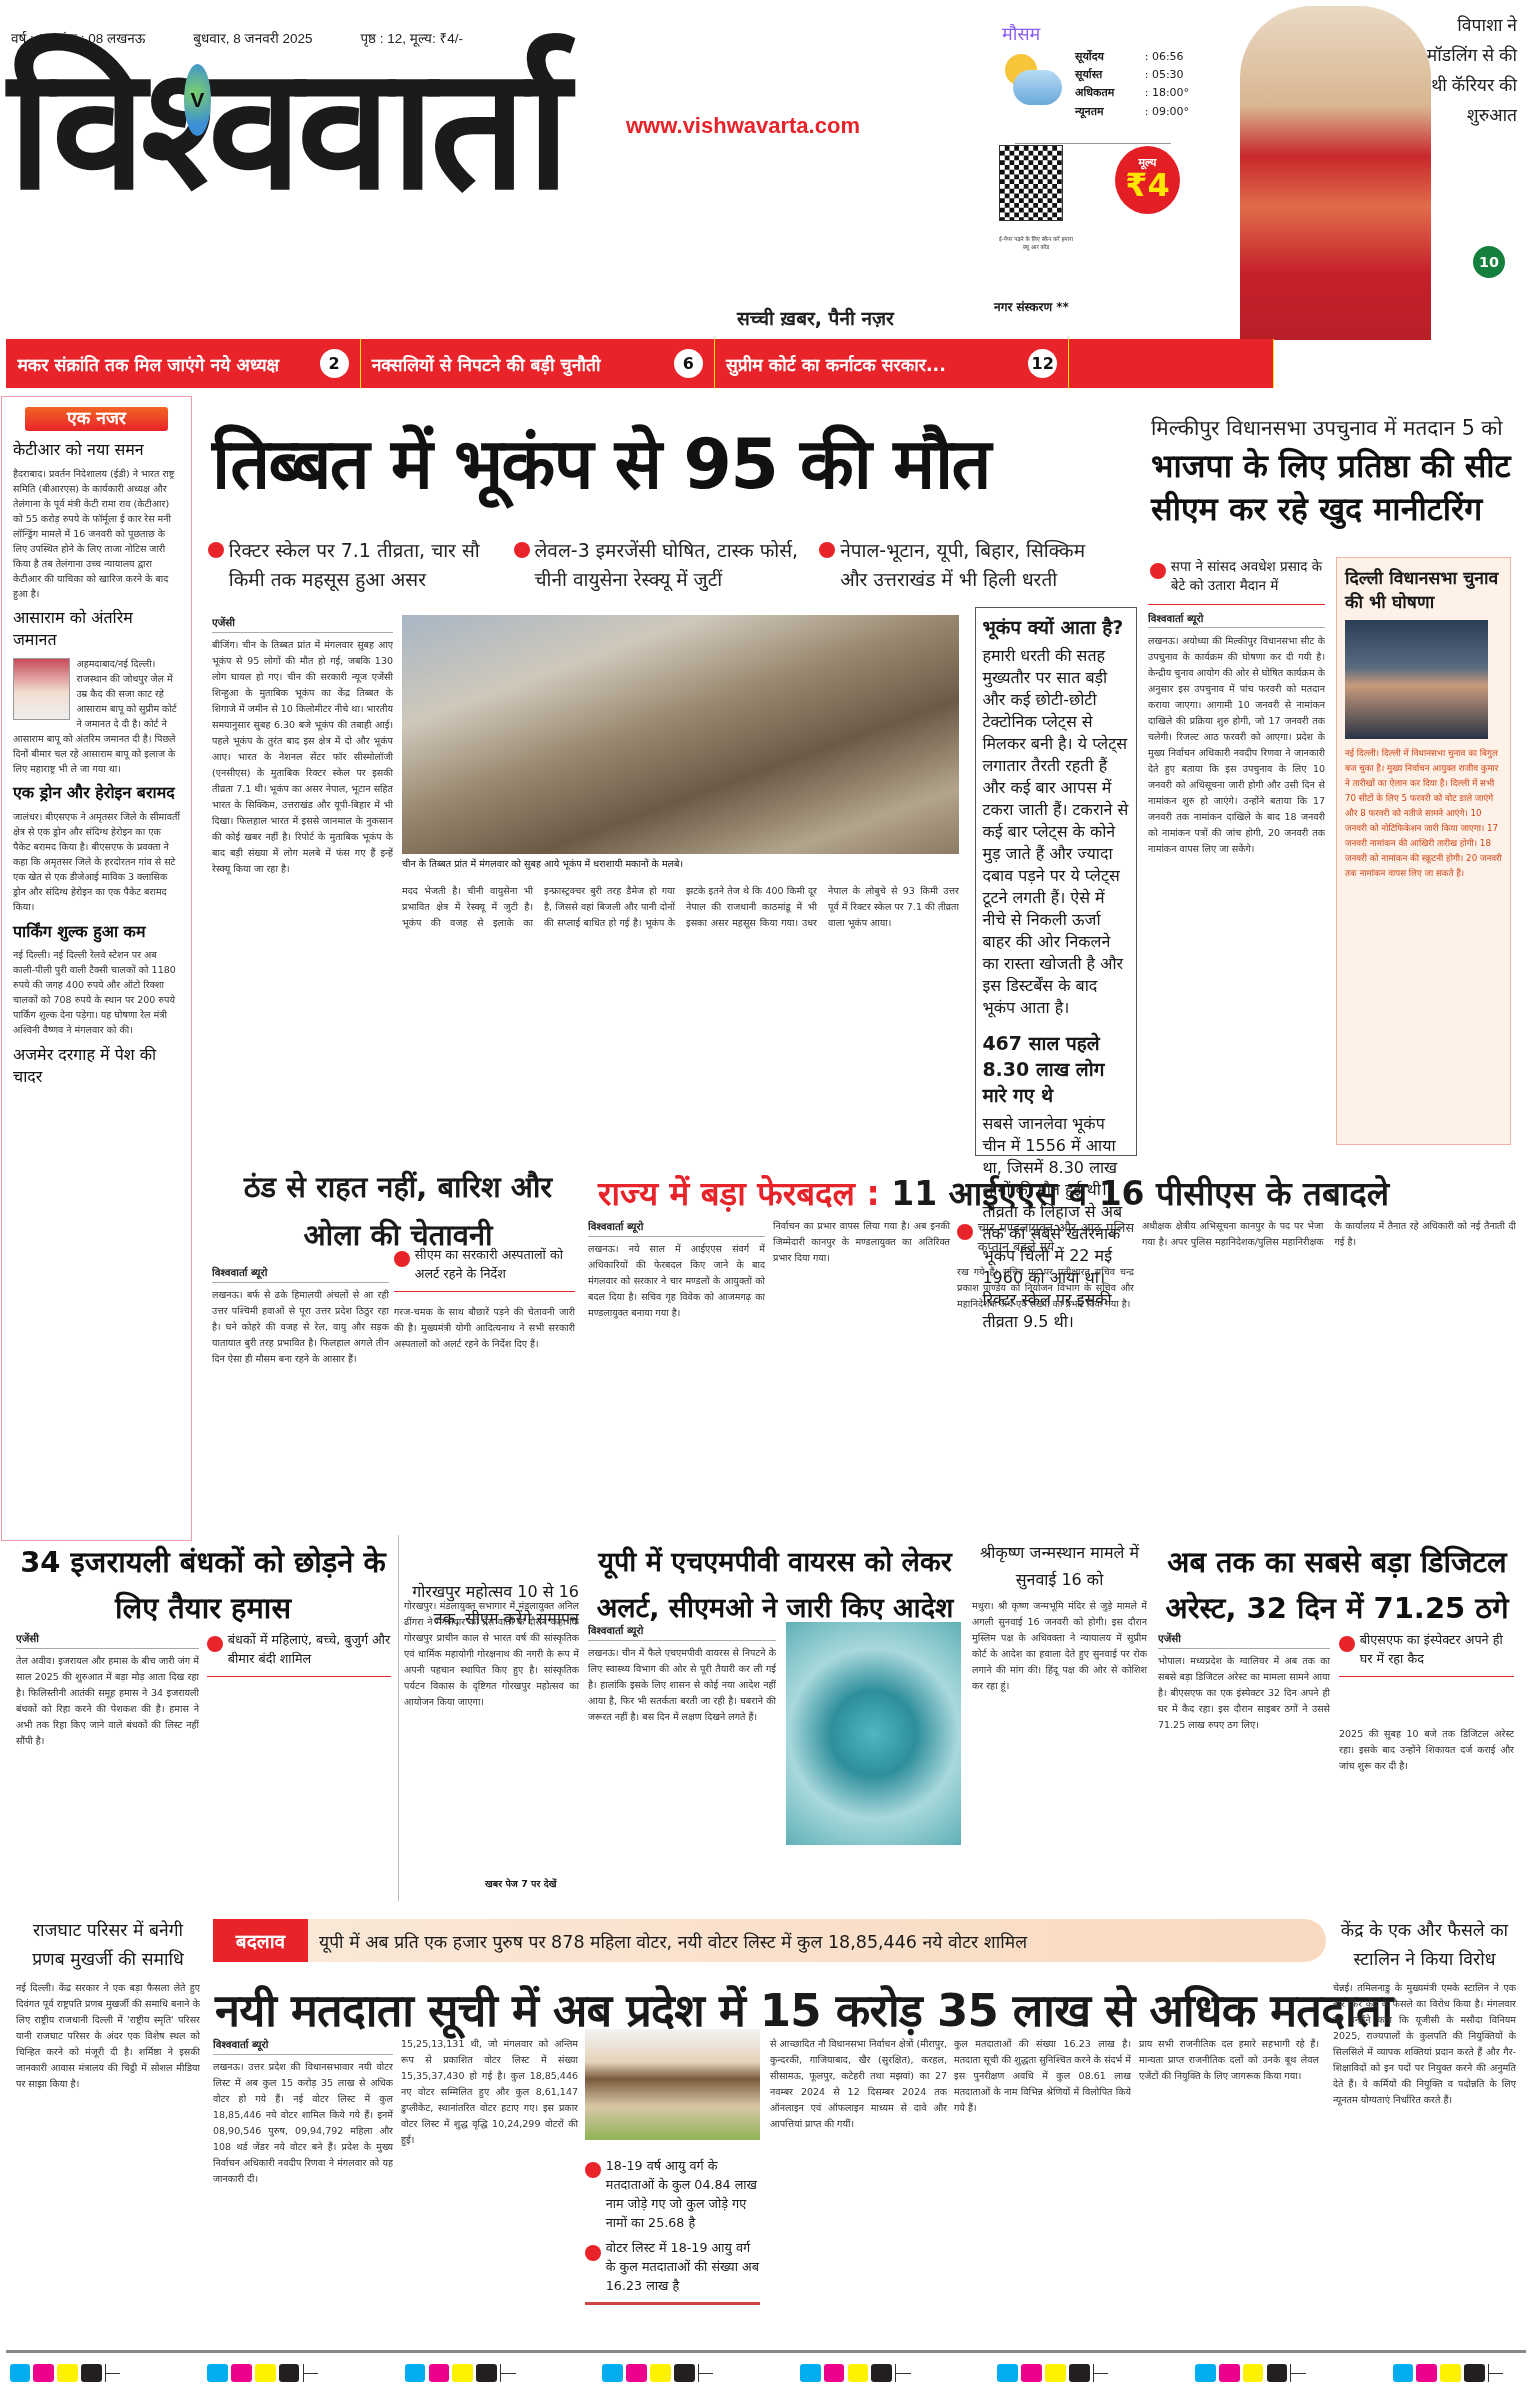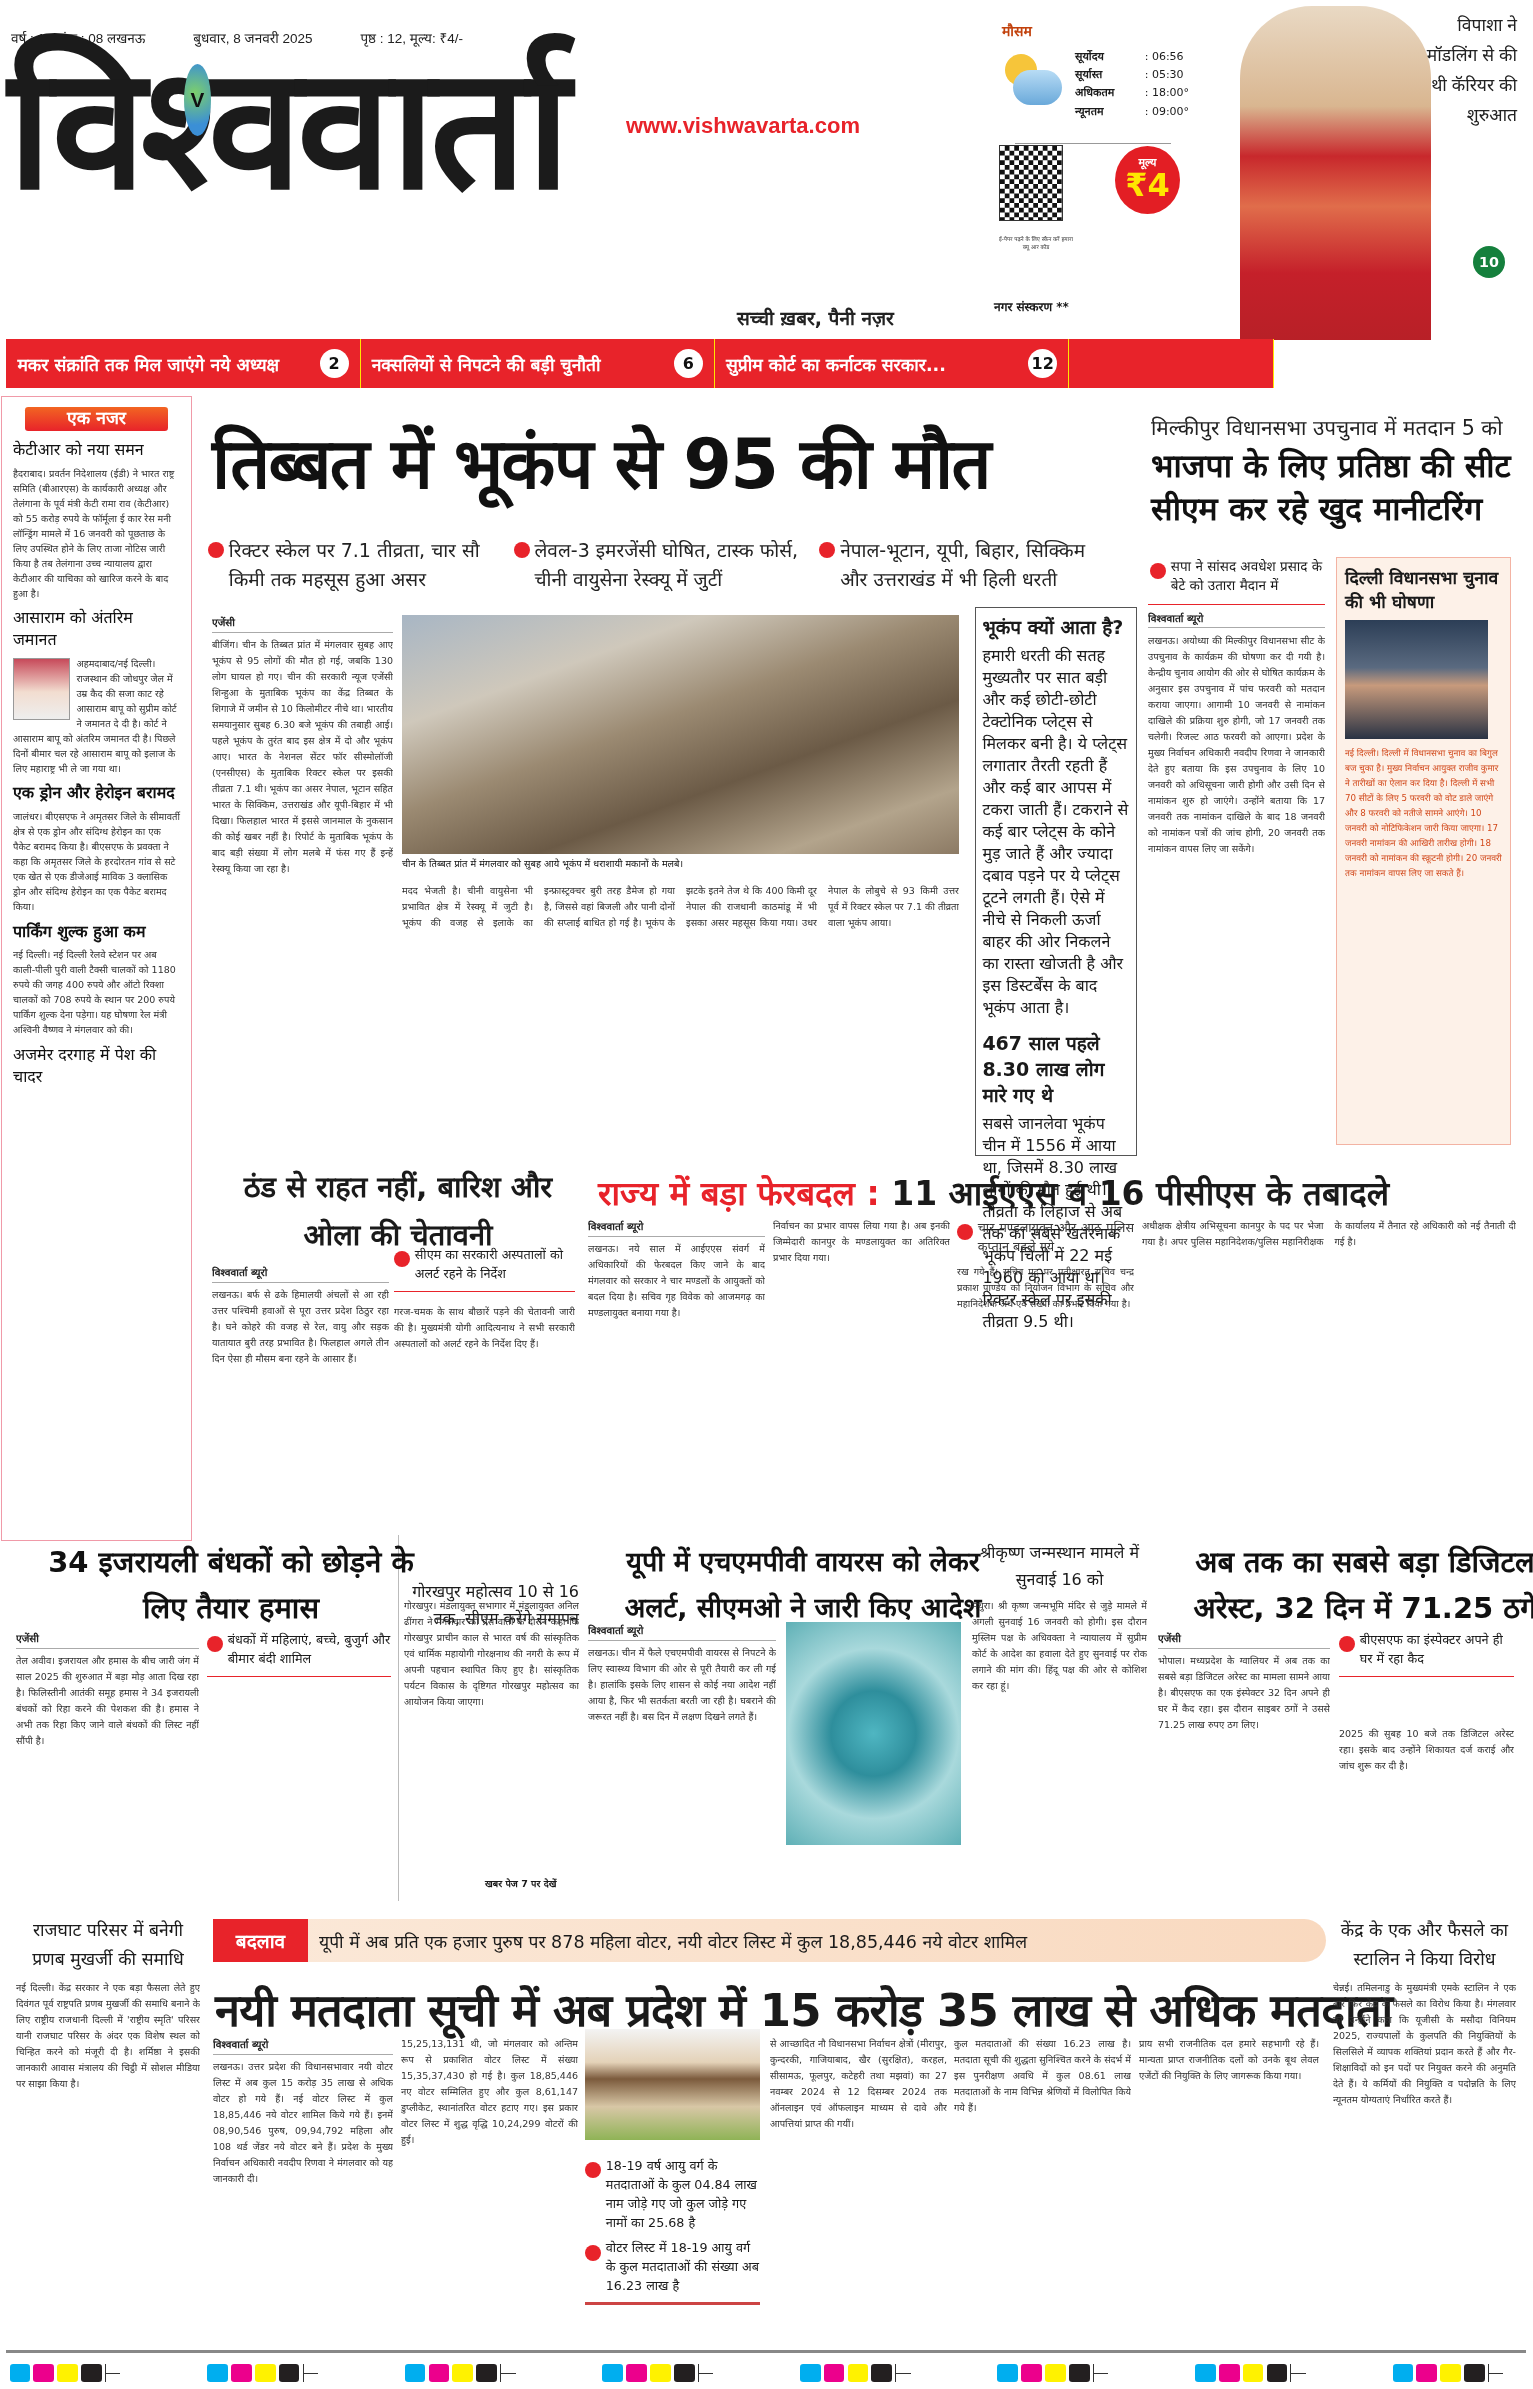--- a/index.html
+++ b/index.html
@@ -4,21 +4,21 @@
 <style>
   * { box-sizing: border-box; margin: 0; padding: 0; }
   body { width: 1533px; height: 2389px; background: #fff; font-family: "DejaVu Sans", sans-serif; color: #1a1a1a; position: relative; overflow: hidden; }
   .abs { position: absolute; }
   .meta-line { top: 29px; left: 11px; font-size: 13.5px; color: #222; display: flex; gap: 48px; font-family: "Liberation Sans", sans-serif; }
   .masthead { top: 44px; left: 8px; font-size: 169px; font-weight: bold; font-family: "DejaVu Sans", sans-serif; letter-spacing: -4.8px; line-height: 1; color: #1b1b1b; }
   .logo-globe { top: 64px; left: 184px; width: 27px; height: 72px; border-radius: 50%; background: radial-gradient(circle at 40% 40%, #7ccf6c, #3b8fd6 70%); display:flex; align-items:center; justify-content:center; font-weight:bold; font-size:20.7px; color:#111; font-family:"Liberation Sans",sans-serif; }
   .website { top: 113px; left: 626px; font-size: 22px; color: #e8232a; font-weight: bold; font-family: "Liberation Sans", sans-serif; }
   .tagline { top: 305px; left: 737px; font-size: 19px; color: #222; font-weight: bold; }
   .weather { top: 20.7px; left: 1002px; width: 207px; }
-  .weather-title { color: #c2410c; font-weight: bold; font-size: 14px; }
+  .weather-title { color: #8b5cf6; font-weight: normal; font-size: 18px; }
   .weather-icon { position:absolute; top: 27px; left: 0; width: 64px; height: 64px; }
   .weather-icon .sun { position:absolute; left:3.2px; top:6.4px; width:32px; height:32px; border-radius:50%; background:#f6c53a; }
   .weather-icon .cloud { position:absolute; left:11px; top:22px; width:49px; height:35px; border-radius:17.5px; background:linear-gradient(#b8dcf5,#6aa9da); }
   .weather-rows { position:absolute; left: 73px; top: 27px; font-size: 11px; line-height: 18.3px; }
   .weather-rows .row { display:flex; gap: 12.7px; }
   .weather-rows .k { width: 57px; font-weight: bold; }
   .weather-rule { position:absolute; top: 122px; left: 12.7px; width: 156px; border-top: 1.6px solid #999; }
   .qr { top: 145px; left: 999px; width: 64px; height: 76px; border: 1.6px solid #333; background: repeating-conic-gradient(#111 0 25%, #fff 0 50%) 0 0/9.5px 9.5px; }
   .qr-caption { top: 235px; left: 996px; width: 80px; font-size: 5.6px; text-align:center; color:#333; }
   .price-badge { top: 146px; left: 1115px; width: 65px; height: 68px; border-radius: 50%; background: #e31e24; color: #fff; text-align:center; }
@@ -52,21 +52,21 @@
   .milk-head { top: 445px; left: 1151px; font-size: 32px; line-height: 43px; font-weight:bold; color:#111; }
   .milk-bullet { top: 557px; left: 1150px; width: 175px; font-size: 13.5px; line-height: 19px; display:flex; gap:4.8px; }
   .delhi-box { top: 557px; left: 1336px; width: 175px; height: 588px; border: 1.6px solid #f3b3a3; background: #fdf1e8; padding: 8px; }
   .delhi-box h4 { font-size: 17.5px; line-height: 24px; font-weight: bold; margin-bottom: 6.4px; }
   .delhi-photo { width: 143px; height: 119px; background: linear-gradient(#2c3e56,#5a6a80 40%,#c79a7c 55%,#2a3344); margin-bottom: 6.4px; }
   .delhi-box p { font-size: 8.7px; line-height: 15px; color:#d2491b; }
   .cold-head { top: 1163px; left: 231px; width: 334px; text-align:center; font-size: 29px; line-height: 48px; font-weight:bold; }
   .reshuffle { top: 1170px; left: 598px; font-size: 33px; font-weight: bold; }
   .reshuffle .red { color: #e8232a; }
   .sub-bullet { font-size: 12.7px; line-height: 19px; display:flex; gap:4.8px; }
-  .bottom-head { font-size: 29px; line-height: 46px; font-weight:bold; text-align:center; color:#111;margin-left:28px; }
+  .bottom-head { font-size: 29px; line-height: 46px; font-weight:bold; text-align:center; color:#111; }
   .virus-photo { top: 1622px; left: 786px; width: 175px; height: 223px; background: radial-gradient(circle at 50% 50%, #4fb6c2 0%, #2e8e9c 30%, #a9d9dc 60%, #5fb0b6 100%); }
   .badlav-bar { top: 1919px; left: 213px; width: 1113px; height: 43px; background: linear-gradient(90deg,#fbe9d9,#f9d9bf); border-radius: 0 21.5px 21.5px 0; display:flex; align-items:center; }
   .badlav-bar .tag { background:#e8232a; color:#fff; font-weight:bold; font-size:19px; height: 43px; width: 95px; display:flex; align-items:center; justify-content:center; }
   .badlav-bar .txt { font-size: 17.5px; padding-left: 11px; }
   .voter-head { top: 1978px; left: 215px; font-size: 45px; font-weight: bold; letter-spacing: -0.8px; }
   .ceo-photo { top: 2029px; left: 585px; width: 175px; height: 111px; background: linear-gradient(#f3f3f3 0%,#e4d2b8 30%,#7b5a3c 45%,#d8c7a6 70%,#8fb356 100%); }
   .colorbar { top: 2350px; left: 6.4px; width: 1520px; border-top: 3.2px solid #888; padding-top: 11px; display:flex; justify-content: space-between; padding-left: 3.2px; padding-right: 24px; }
   .swatch-group { display:flex; gap: 3.2px; align-items:center; }
   .sw { width: 20.7px; height: 17.5px; border-radius: 3.2px; }
   .reg { width: 14.3px; height: 17.5px; border-left: 0.8px solid #333; position:relative; }

